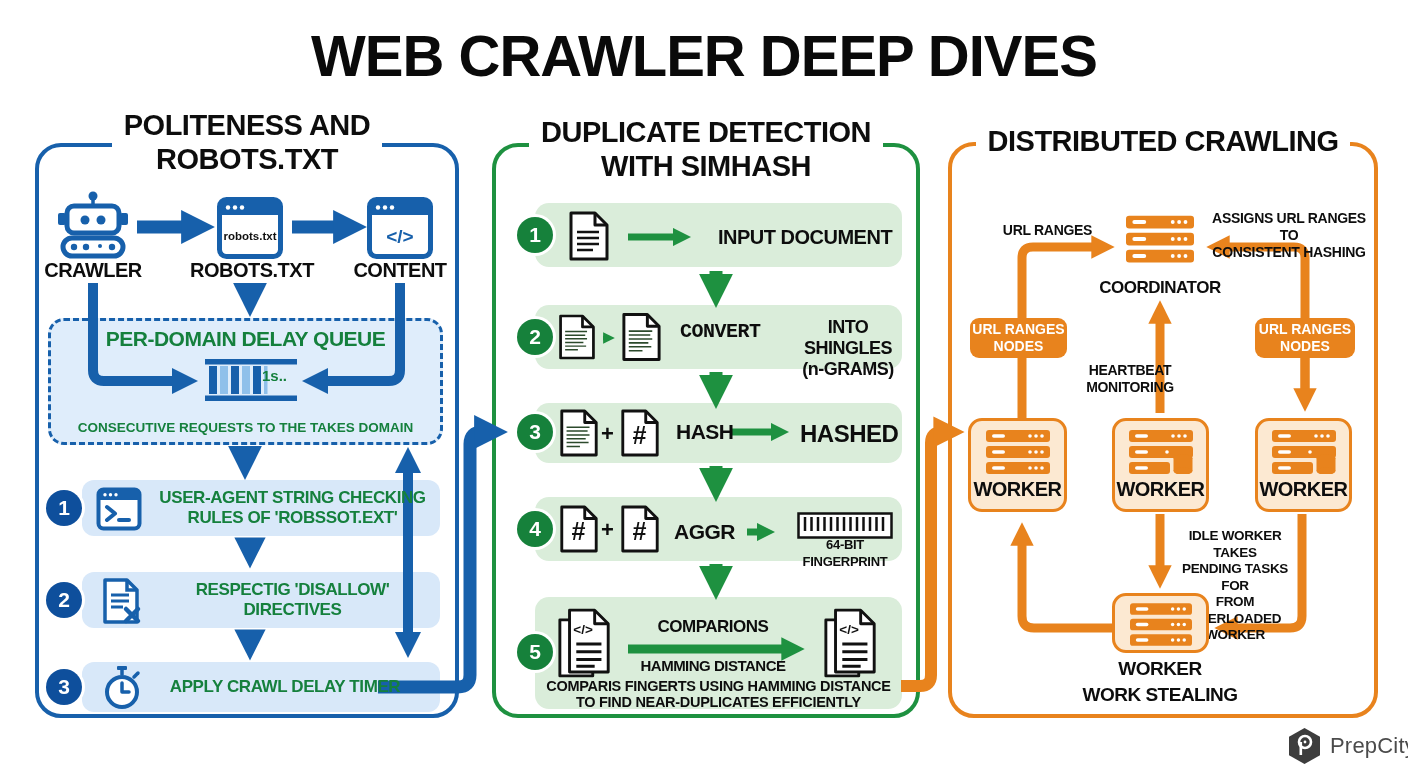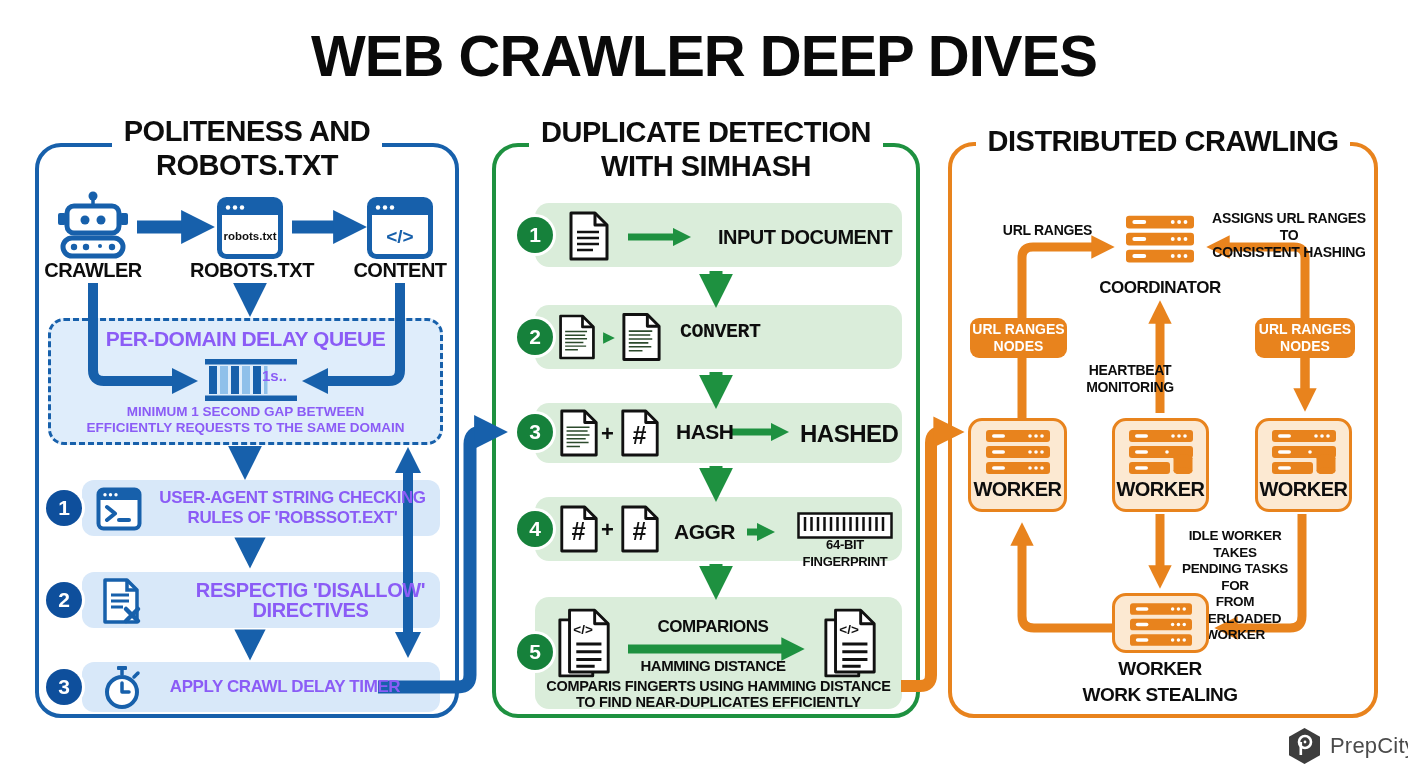--- a/index.html
+++ b/index.html
@@ -16,21 +16,21 @@
   .ptitle{font-weight:bold;font-size:29px;line-height:34px;letter-spacing:-0.5px;color:#0d0d0d;text-align:center;}
   .ptitle .bg{display:inline-block;background:#fff;padding:0 12px;}
   .nodelbl{font-weight:bold;font-size:20px;letter-spacing:-0.5px;text-align:center;color:#0d0d0d;}
   .dashedbox{background:#DFEDFB;border:3px dashed #1760AB;border-radius:16px;box-sizing:border-box;}
   .bluebox{background:#D8E8F9;border-radius:12px;}
   .greenbox{background:#DAEDDA;border-radius:14px;}
   .numc{width:36px;height:36px;border-radius:50%;color:#fff;font-weight:bold;font-size:21px;
         display:flex;align-items:center;justify-content:center;box-shadow:0 0 0 3px #fff;}
   .numc.nblue{background:#0E4F9C;}
   .numc.ngreen{background:#16813B;}
-  .cap-blue{font-weight:bold;color:#8b5cf6;text-align:center;}
+  .cap-blue{font-weight:bold;color:#15803d;text-align:center;}
   .stept{font-weight:bold;font-size:20px;letter-spacing:-0.5px;color:#0d0d0d;}
   .worker{background:#FCE9D2;border:3px solid #E8831D;border-radius:14px;box-sizing:border-box;
           display:flex;flex-direction:column;align-items:center;padding-top:9px;}
   .wlabel{font-weight:bold;font-size:20px;letter-spacing:-0.5px;color:#0d0d0d;margin-top:4px;}
   .badge{background:#E8831D;border-radius:9px;color:#fff;font-weight:bold;font-size:14px;
          line-height:17px;display:flex;flex-direction:column;align-items:center;justify-content:center;}
   .smallcap{font-weight:bold;font-size:14px;line-height:17px;color:#0d0d0d;text-align:center;letter-spacing:-0.3px;}
   .brand-text{font-size:22px;color:#4b4b4b;letter-spacing:0.2px;}
 </style>
 </head>
@@ -162,21 +162,21 @@
       <path d="M1305,330 V400" stroke-width="9" marker-end="url(#mo)"></path>
       <path d="M1160,413 V312" stroke-width="9" marker-end="url(#mo)"></path>
       <path d="M1160,514 V577" stroke-width="9" marker-end="url(#mo)"></path>
       <path d="M1302,514 V616 Q1302,628 1290,628 H1226" stroke-width="9" marker-end="url(#mo)"></path>
       <path d="M1112,628 H1034 Q1022,628 1022,616 V534" stroke-width="9" marker-end="url(#mo)"></path>
     </g>
   </svg>
 
   <div class="ab main-title">WEB CRAWLER DEEP DIVES</div>
 
-  <div class="ab ptitle" style="left:35px;top:114px;width:424px;">
+  <div class="ab ptitle" style="left:35px;top:108px;width:424px;">
     <div class="bg"><div>POLITENESS AND</div>
     <div>ROBOTS.TXT</div></div>
   </div>
 
   <svg class="ab" style="left:54px;top:190px;" width="78" height="70" viewBox="0 0 78 70">
     <line x1="39" y1="8" x2="39" y2="16" stroke="#1760AB" stroke-width="3.5"></line>
     <circle cx="39" cy="6" r="4.5" fill="#1760AB"></circle>
     <rect x="13" y="16" width="52" height="27" rx="7" fill="#fff" stroke="#1760AB" stroke-width="5"></rect>
     <circle cx="31" cy="30" r="4.5" fill="#1760AB"></circle>
       <circle cx="47" cy="30" r="4.5" fill="#1760AB"></circle>
@@ -213,22 +213,21 @@
     <rect x="0" y="0" width="92" height="5.5" fill="#1760AB"></rect>
     <rect x="0" y="36.5" width="92" height="5.5" fill="#1760AB"></rect>
     <rect x="4" y="7" width="8" height="28" fill="#1760AB"></rect>
     <rect x="15" y="7" width="8" height="28" fill="#8FC0EA"></rect>
     <rect x="26" y="7" width="8" height="28" fill="#1760AB"></rect>
     <rect x="37" y="7" width="8" height="28" fill="#8FC0EA"></rect>
     <rect x="48" y="7" width="8" height="28" fill="#1760AB"></rect>
     <rect x="59" y="7" width="3.5" height="28" fill="#8FC0EA"></rect>
   </svg>
   <div class="ab cap-blue" style="left:262px;top:367px;width:40px;font-size:15px;text-align:left;">1s..</div>
-  <div class="ab cap-blue" style="left:48px;top:404px;width:395px;font-size:13.5px;line-height:16.5px;">MINIMUM 1 SECOND GAP BETWEEN</div>
-  <div class="ab cap-blue" style="left:48px;top:420px;width:395px;font-size:13.5px;line-height:16.5px;">EFFICIENTLY REQUESTS TO THE SAME DOMAIN</div>
+  <div class="ab cap-blue" style="left:48px;top:420px;width:395px;font-size:13.5px;line-height:16.5px;">CONSECUTIVE REQUESTS TO THE TAKES DOMAIN</div>
 
   <div class="ab numc nblue" style="left:46px;top:490px;">1</div>
   <svg class="ab" style="left:96px;top:487px;" width="46" height="44" viewBox="0 0 46 44">
     <rect x="2.5" y="2.5" width="41" height="39" rx="5" fill="#fff" stroke="#1760AB" stroke-width="4"></rect>
     <path d="M2.5,8 Q2.5,2.5 8,2.5 H38 Q43.5,2.5 43.5,8 V13 H2.5 Z" fill="#1760AB"></path>
     <circle cx="9" cy="7.8" r="1.7" fill="#fff"></circle>
       <circle cx="14.5" cy="7.8" r="1.7" fill="#fff"></circle>
       <circle cx="20" cy="7.8" r="1.7" fill="#fff"></circle>
     <path d="M11,20 L19,26.5 L11,33" fill="none" stroke="#1760AB" stroke-width="4" stroke-linecap="round" stroke-linejoin="round"></path>
     <line x1="23" y1="33" x2="33" y2="33" stroke="#1760AB" stroke-width="4" stroke-linecap="round"></line>
@@ -238,21 +237,21 @@
     <div>RULES OF 'ROBSSOT.EXT'</div>
   </div>
 
   <div class="ab numc nblue" style="left:46px;top:582px;">2</div>
   <svg class="ab" style="left:98px;top:578px;" width="48" height="48" viewBox="0 0 48 48">
     <path d="M7,2 H29 L39,12 V44 H7 Z" fill="#fff" stroke="#1760AB" stroke-width="3.5" stroke-linejoin="round"></path>
     <path d="M29,2 V12 H39" fill="none" stroke="#1760AB" stroke-width="3.5"></path>
     <path d="M13,17 H31 M13,23 H31 M13,29 H25" stroke="#1760AB" stroke-width="3"></path>
     <path d="M28,31 L40,43 M40,31 L28,43" stroke="#1760AB" stroke-width="4.5" stroke-linecap="round"></path>
   </svg>
-  <div class="ab cap-blue" style="left:168px;top:580px;width:285px;font-size:20px;line-height:20px;letter-spacing:-0.4px;text-align:center;">
+  <div class="ab cap-blue" style="left:150px;top:580px;width:285px;font-size:17px;line-height:20px;letter-spacing:-0.4px;text-align:center;">
     <div>RESPECTIG 'DISALLOW' DIRECTIVES</div>
   </div>
 
   <div class="ab numc nblue" style="left:46px;top:669px;">3</div>
   <svg class="ab" style="left:100px;top:664px;" width="44" height="46" viewBox="0 0 44 46">
     <rect x="17" y="2" width="10" height="4" rx="1" fill="#1760AB"></rect>
     <line x1="22" y1="6" x2="22" y2="11" stroke="#1760AB" stroke-width="3.5"></line>
     <line x1="34" y1="13" x2="38" y2="9" stroke="#1760AB" stroke-width="3.5" stroke-linecap="round"></line>
     <circle cx="22" cy="28" r="15" fill="#fff" stroke="#1760AB" stroke-width="4"></circle>
     <path d="M22,28 V19 M22,28 H29" fill="none" stroke="#1760AB" stroke-width="3.5" stroke-linecap="round"></path>
@@ -271,20 +270,24 @@
   <div class="ab stept" style="left:702px;top:226px;width:200px;margin-left:16px;">INPUT DOCUMENT</div>
 
   <div class="ab numc ngreen" style="left:517px;top:319px;">2</div>
   <svg class="ab" style="left:556px;top:314px;" width="42" height="46">
       <use href="#sym-doc-dense"></use>
     </svg>
   <svg class="ab" style="left:619px;top:312px;" width="45" height="50">
       <use href="#sym-doc-dense"></use>
     </svg>
   <div class="ab stept" style="left:680px;top:320px;font-family:Liberation Mono, monospace;">CONVERT</div>
+  <div class="ab stept tc" style="left:788px;top:317px;width:120px;font-size:18px;line-height:21px;">
+    <div>INTO SHINGLES</div>
+    <div>(n-GRAMS)</div>
+  </div>
 
   <div class="ab numc ngreen" style="left:517px;top:414px;">3</div>
   <svg class="ab" style="left:557px;top:409px;" width="44" height="48">
       <use href="#sym-doc-dense"></use>
     </svg>
   <div class="ab stept" style="left:601px;top:421px;font-size:22px;">+</div>
   <svg class="ab" style="left:618px;top:409px;" width="44" height="48">
       <use href="#sym-doc-hash"></use>
     </svg>
   <div class="ab stept" style="left:676px;top:420px;font-size:21px;">HASH</div>

